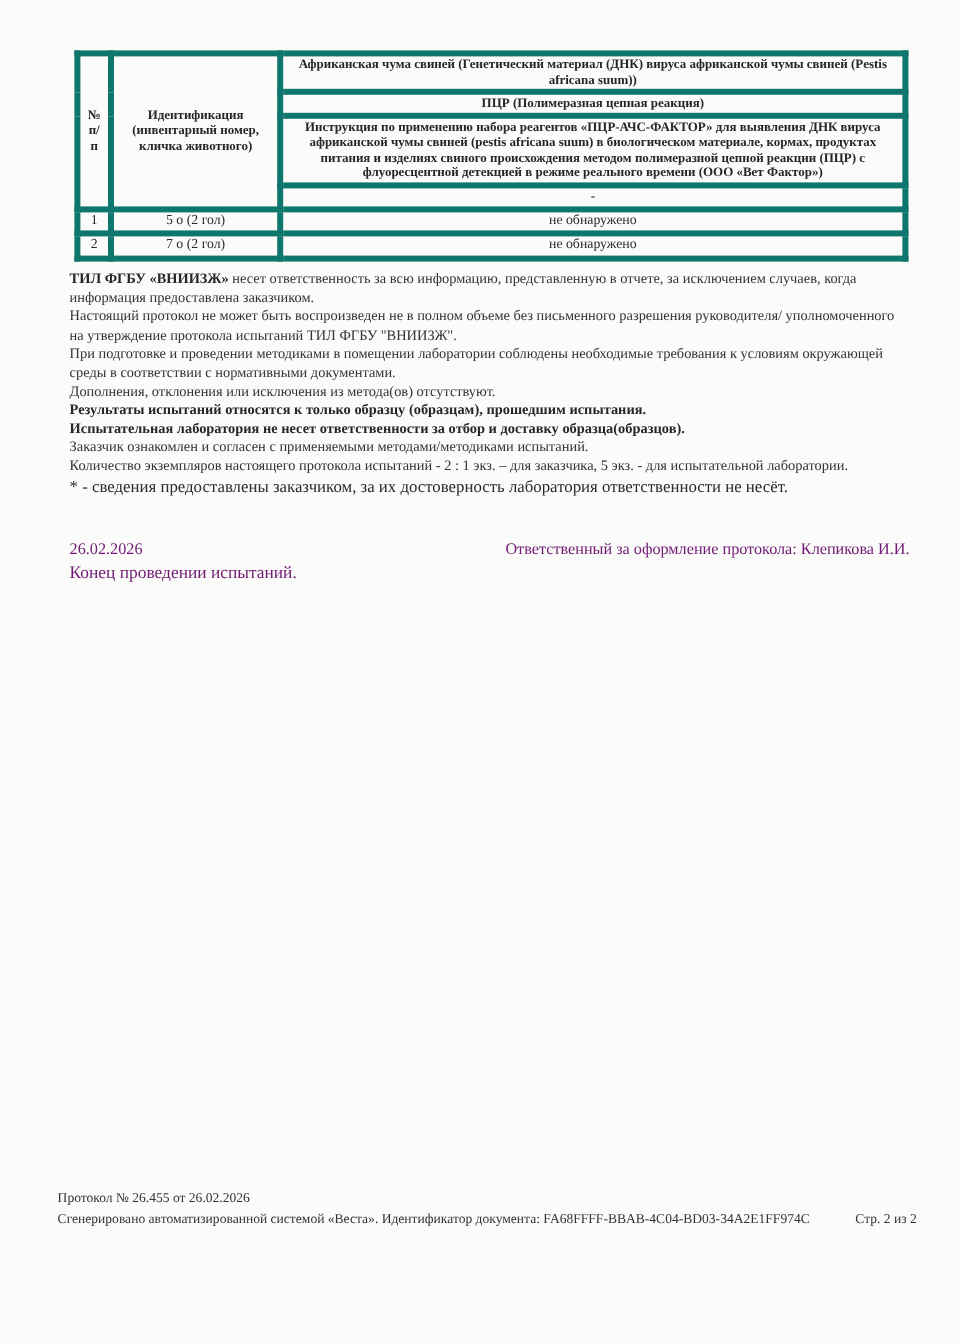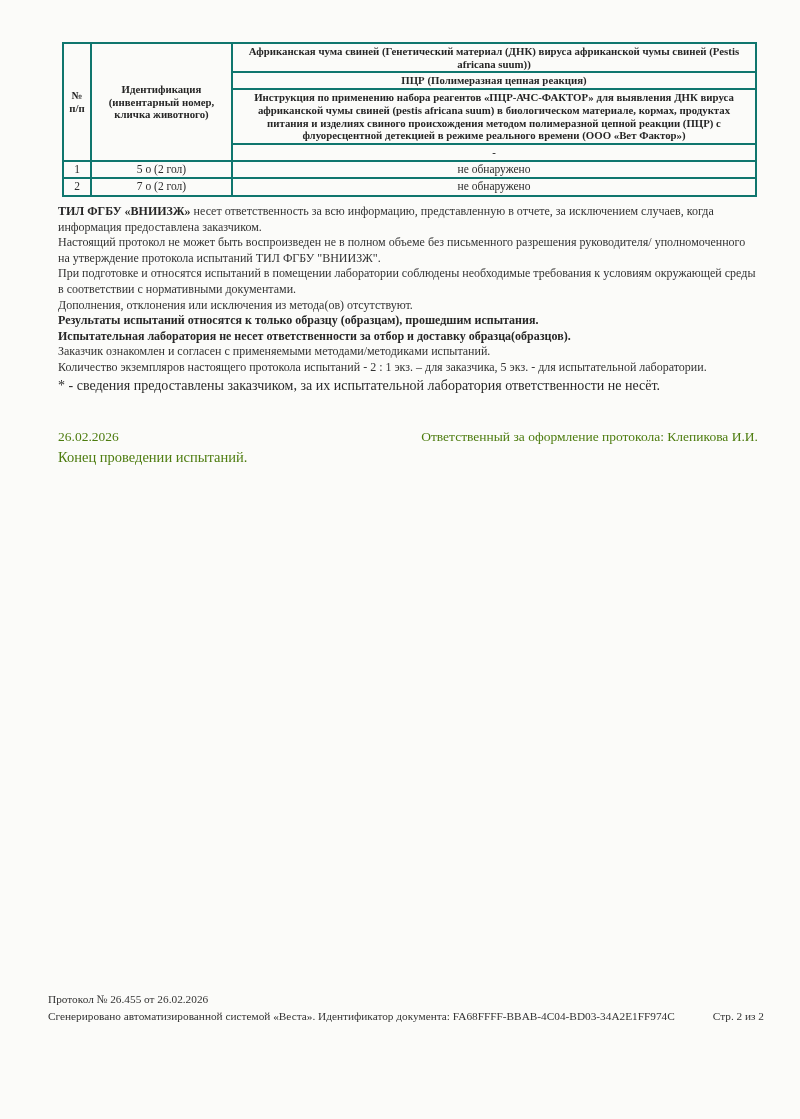--- a/index.html
+++ b/index.html
@@ -15,21 +15,21 @@
   }
 
   
   table.results {
     border-collapse: collapse;
     table-layout: fixed;
     margin: 42px 0 0 62px;
     width: 695px;
   }
   table.results td {
-    border: 2px solid #0f766e;
+    border: 5px solid #0f766e;
     text-align: center;
     vertical-align: middle;
     padding: 1px 5px;
     font-size: 11px;
     line-height: 1.18;
     color: #2b2b2b;
   }
   table.results td.hdr {
     font-weight: bold;
     font-size: 10.8px;
@@ -60,21 +60,21 @@
     margin-top: 1px;
     color: #2a2a2a;
   }
   .notes .lead-bold { font-weight: bold; color: #262626; }
 
   
   .signoff {
     margin: 34px 10px 0 58px;
     width: 700px;
     font-size: 13.5px;
-    color: #4d7c0f;
+    color: #701a75;
   }
   .signoff-row {
     display: flex;
     justify-content: space-between;
     align-items: baseline;
   }
   .end-line {
     margin-top: 4px;
     font-size: 14.5px;
   }
@@ -126,27 +126,27 @@
       <td>2</td>
       <td>7 о (2 гол)</td>
       <td>не обнаружено</td>
     </tr>
   </tbody>
     </table>
 
   <div class="notes">
     <p><span class="lead-bold">ТИЛ ФГБУ «ВНИИЗЖ»</span><span> несет ответственность за всю информацию, представленную в отчете, за исключением случаев, когда информация предоставлена заказчиком.</span></p>
     <p>Настоящий протокол не может быть воспроизведен не в полном объеме без письменного разрешения руководителя/ уполномоченного на утверждение протокола испытаний ТИЛ ФГБУ "ВНИИЗЖ".</p>
-    <p>При подготовке и относятся испытаний  в помещении лаборатории  соблюдены необходимые требования к условиям окружающей среды в соответствии с нормативными документами.</p>
+    <p>При подготовке и проведении методиками  в помещении лаборатории  соблюдены необходимые требования к условиям окружающей среды в соответствии с нормативными документами.</p>
     <p>Дополнения, отклонения или исключения из метода(ов) отсутствуют.</p>
     <p class="bold">Результаты испытаний относятся к только образцу (образцам), прошедшим испытания.</p>
     <p class="bold">Испытательная лаборатория не несет ответственности за отбор и доставку образца(образцов).</p>
     <p>Заказчик ознакомлен и согласен с применяемыми методами/методиками испытаний.</p>
     <p>Количество экземпляров настоящего протокола  испытаний - 2 : 1 экз.  – для заказчика,  5 экз. -  для испытательной лаборатории.</p>
-    <p class="asterisk">* - сведения предоставлены заказчиком, за их испытательной лаборатория ответственности не несёт.</p>
+    <p class="asterisk">* - сведения предоставлены заказчиком, за их достоверность лаборатория ответственности не несёт.</p>
   </div>
 
   <div class="signoff">
     <div class="signoff-row">
       <span>26.02.2026</span>
       <span>Ответственный за оформление протокола: Клепикова И.И.</span>
     </div>
     <div class="end-line">Конец проведении испытаний.</div>
   </div>
 

